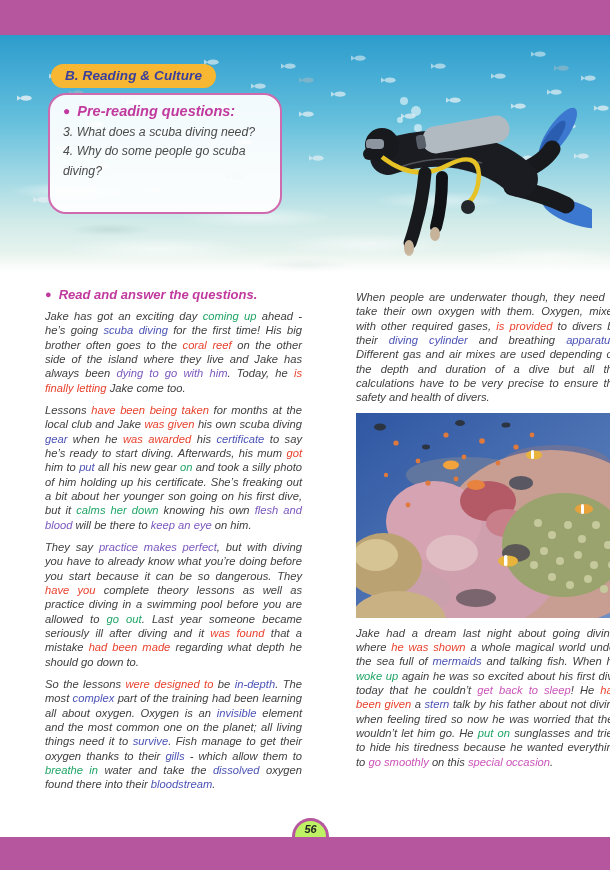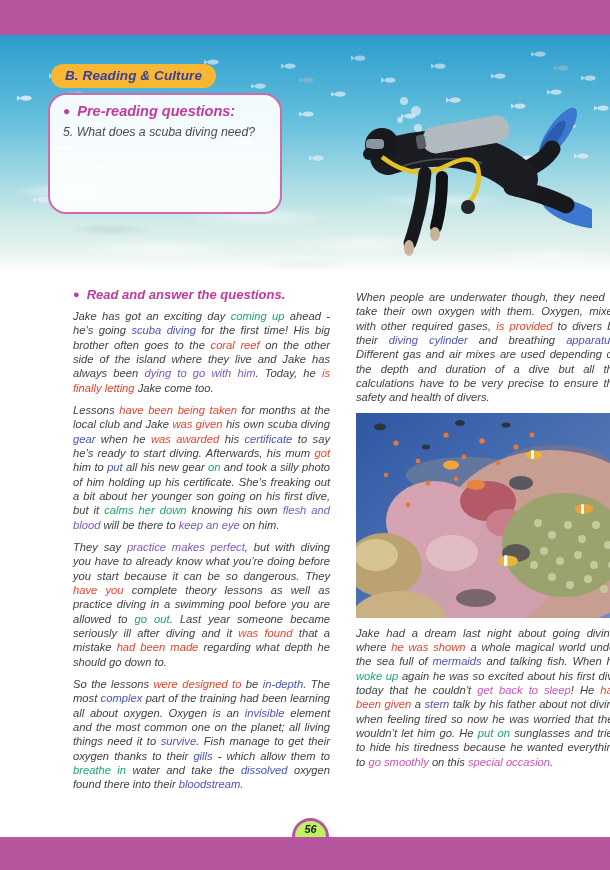--- a/index.html
+++ b/index.html
@@ -34,21 +34,21 @@
   
   .preread{position:absolute;left:48px;top:58px;width:234px;height:121px;box-sizing:border-box;
            background:rgba(255,255,255,.93);border:2px solid #cf6aae;border-radius:18px;
            padding:8px 10px 6px 13px;}
   .preread-title{font-size:14.5px;font-weight:bold;color:#c13a9e;margin-bottom:4px;}
   .preread-title .bullet{font-size:12px;margin-right:7px;vertical-align:1px;}
   .q{font-size:12.3px;color:#4b4b4b;line-height:1.58;}
 
   
   .col{position:absolute;}
-  .col-left{left:45px;top:287px;width:257px;margin-left:28px;}
+  .col-left{left:45px;top:287px;width:257px;}
   .col-right{left:316px;top:290px;width:263px;padding-left:40px;}
   .read-title{font-size:13px;font-weight:bold;color:#c13a9e;margin:0 0 7px;}
   .read-title .bullet{font-size:11px;margin-right:7px;vertical-align:1px;}
   .para{margin:0 0 8px;font-size:11.2px;line-height:1.28;color:#3e3e3e;text-align:justify;}
   .c-red{color:#e8412d;}
   .c-blue{color:#4a52b5;}
   .c-green{color:#1fa566;}
   .c-purple{color:#7a57bd;}
   .c-pink{color:#cb53b8;}
 
@@ -161,21 +161,22 @@
     </svg>
 
     <div class="hero-fade"></div>
 
     <div class="badge">B. Reading &amp; Culture</div>
 
     <div class="preread">
       <div class="preread-title">
         <span class="bullet">●</span><span>Pre-reading questions:</span>
       </div>
-      <div class="q">5. What does a scuba diving need?</div>
+      <div class="q">3. What does a scuba diving need?</div>
+      <div class="q">4. Why do some people go scuba diving?</div>
     </div>
   </div>
 
   <div class="col col-left">
     <div class="read-title">
       <span class="bullet">●</span><span>Read and answer the questions.</span>
     </div>
     <p class="para"><span>Jake has got an exciting day </span><span class="c-green">coming up</span><span> ahead - he’s going </span><span class="c-blue">scuba diving</span><span> for the first time! His big brother often goes to the </span><span class="c-red">coral reef</span><span> on the other side of the island where they live and Jake has always been </span><span class="c-purple">dying to go with him</span><span>. Today, he </span><span class="c-red">is finally letting</span><span> Jake come too.</span></p>
     <p class="para"><span>Lessons </span><span class="c-red">have been being taken</span><span> for months at the local club and Jake </span><span class="c-red">was given</span><span> his own scuba diving </span><span class="c-blue">gear</span><span> when he </span><span class="c-red">was awarded</span><span> his </span><span class="c-blue">certificate</span><span> to say he’s ready to start diving. Afterwards, his mum </span><span class="c-red">got</span><span> him to </span><span class="c-blue">put</span><span> all his new gear </span><span class="c-green">on</span><span> and took a silly photo of him holding up his certificate. She’s freaking out a bit about her younger son going on his first dive, but it </span><span class="c-green">calms her down</span><span> knowing his own </span><span class="c-purple">flesh and blood</span><span> will be there to </span><span class="c-purple">keep an eye</span><span> on him.</span></p>
     <p class="para"><span>They say </span><span class="c-purple">practice makes perfect</span><span>, but with diving you have to already know what you’re doing before you start because it can be so dangerous. They </span><span class="c-red">have you</span><span> complete theory lessons as well as practice diving in a swimming pool before you are allowed to </span><span class="c-green">go out</span><span>. Last year someone became seriously ill after diving and it </span><span class="c-red">was found</span><span> that a mistake </span><span class="c-red">had been made</span><span> regarding what depth he should go down to.</span></p>

